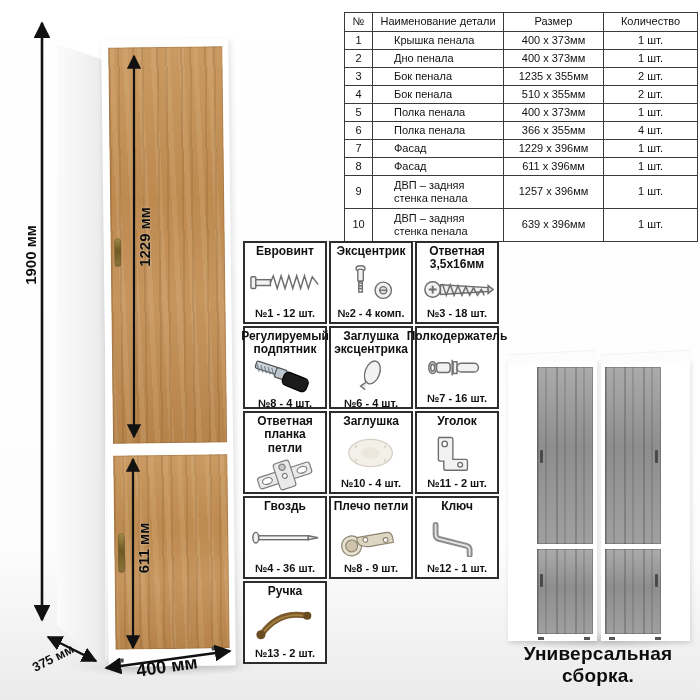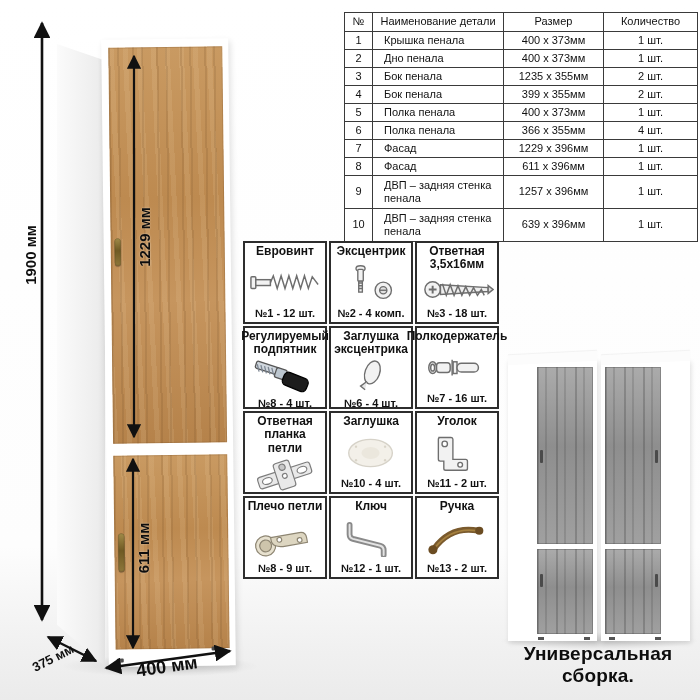--- a/index.html
+++ b/index.html
@@ -42,21 +42,21 @@
   .lab-depth{left:53px;top:658px;font-size:13px;transform:translate(-50%,-50%) rotate(-27deg);}
   .lab-width{left:167px;top:667px;font-size:18px;transform:translate(-50%,-50%) rotate(-8deg);}
 
   
   .parts-table{position:absolute;left:344px;top:12px;border-collapse:collapse;table-layout:fixed;
     background:#fff;}
   .parts-table th,.parts-table td{border:1px solid #3a3a3a;font-size:11px;color:#111;
     padding:1px 3px;line-height:1.2;overflow:hidden;}
   .parts-table th{font-weight:normal;text-align:center;height:16px;}
   .parts-table td{text-align:center;height:15px;}
-  .parts-table td.name{text-align:left;padding-left:11px;}
+  .parts-table td.name{text-align:left;padding-left:21px;}
   .parts-table tr.tall td{height:30px;}
 
   
   .hw-grid{position:absolute;left:243px;top:241px;width:258px;
     display:grid;grid-template-columns:repeat(3,84px);grid-auto-rows:83px;gap:2px;}
   .hw-cell{border:2px solid #2d2d2d;background:#fff;display:flex;flex-direction:column;
     align-items:center;justify-content:space-between;padding:2px 1px;}
   .hw-title{font-weight:bold;font-size:12px;line-height:1.12;text-align:center;color:#111;}
   .hw-icon{flex:1;display:flex;align-items:center;justify-content:center;width:100%;}
   .hw-icon svg{max-width:74px;max-height:40px;}
@@ -158,21 +158,21 @@
         </tr>
         <tr>
           <td>3</td>
           <td class="name">Бок пенала</td>
           <td>1235 х 355мм</td>
           <td>2 шт.</td>
         </tr>
         <tr>
           <td>4</td>
           <td class="name">Бок пенала</td>
-          <td>399 х 355мм</td>
+          <td>510 х 355мм</td>
           <td>2 шт.</td>
         </tr>
         <tr>
           <td>5</td>
           <td class="name">Полка пенала</td>
           <td>400 х 373мм</td>
           <td>1 шт.</td>
         </tr>
         <tr>
           <td>6</td>
@@ -330,20 +330,33 @@
         <div class="hw-icon">
           <svg viewBox="0 0 76 44">
             <g stroke="#6e6e6e" stroke-width="1.5" fill="#f2f2f2">
               <path d="M18 5 h14 q2 0 2 2 v22 h14 q2 0 2 2 v8 q0 2 -2 2 h-22 q-2 0 -2 -2 v-8 h-4 q-2 0 -2 -2 v-22 q0 -2 2 -2 z"></path>
               <circle cx="25" cy="12" r="3" fill="#fff"></circle>
               <circle cx="42" cy="35" r="2.6" fill="#fff"></circle>
             </g>
           </svg>
         </div>
         <div class="hw-count">№11 - 2 шт.</div>
+      </div>
+      <div class="hw-cell">
+        <div class="hw-title">Гвоздь</div>
+        <div class="hw-icon">
+          <svg viewBox="0 0 76 20">
+            <g stroke="#6e6e6e" stroke-width="1.5" fill="#f2f2f2">
+              <ellipse cx="8" cy="10" rx="3" ry="5.5"></ellipse>
+              <rect x="11" y="8" width="51" height="4" fill="#f8f8f8"></rect>
+              <path d="M62 8 l10 2 -10 2 z" fill="#eee"></path>
+            </g>
+          </svg>
+        </div>
+        <div class="hw-count">№4 - 36 шт.</div>
       </div>
       <div class="hw-cell">
         <div class="hw-title">Плечо петли</div>
         <div class="hw-icon">
           <svg viewBox="0 0 76 44">
             <g stroke="#8d8572" stroke-width="1.3" fill="#ddd6c1" transform="rotate(-10 38 22)">
               <circle cx="16" cy="27" r="11" fill="#e7e1cf"></circle>
               <circle cx="16" cy="27" r="6.5" fill="#cdc4ab"></circle>
               <path d="M23 19 h32 q7 0 7 7 v5 h-24 q-15 0 -15 -9 z"></path>
               <circle cx="54" cy="27" r="2.6" fill="#fff"></circle>

